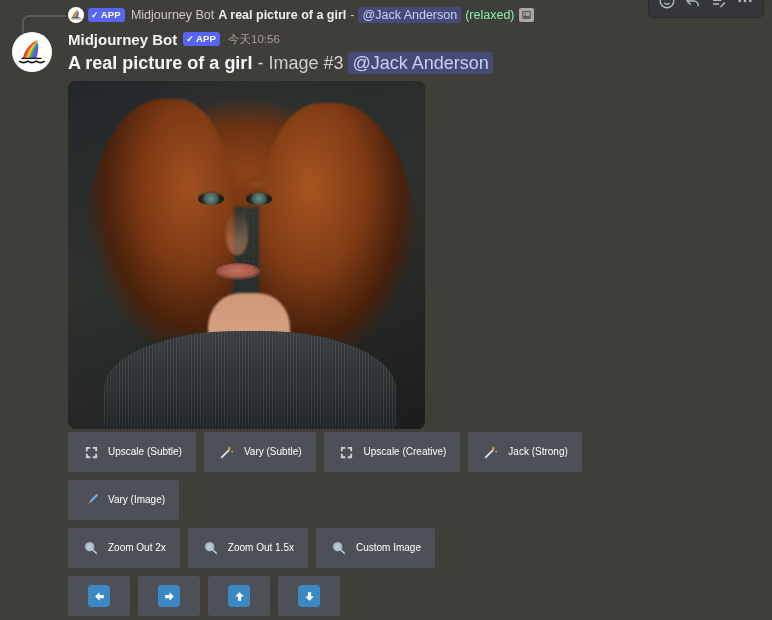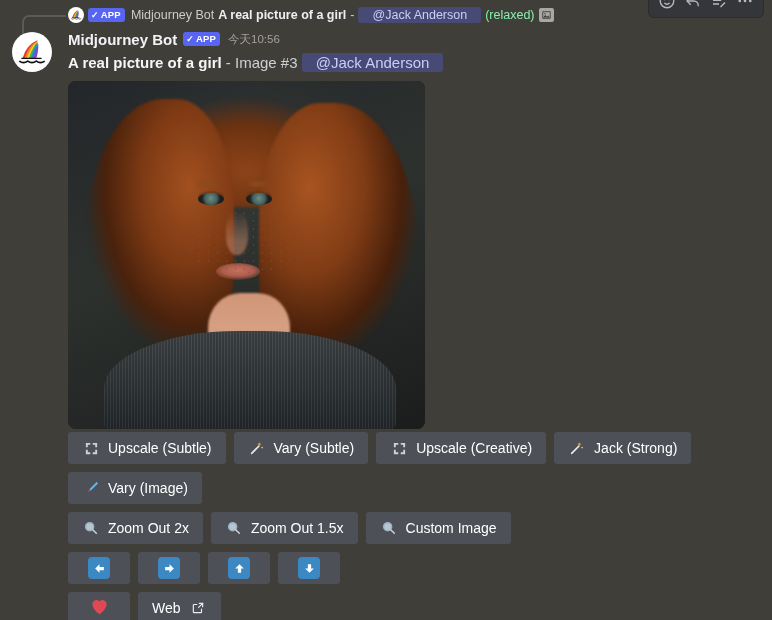--- a/index.html
+++ b/index.html
@@ -113,21 +113,21 @@
   .reply-prompt {
     color: #eceff1;
     font-weight: bold;
     font-size: 12.5px;
   }
   .reply-dash { color: #cfcbc4; }
   .mention {
     background: rgba(88,101,242,0.32);
     color: #c9cdfb;
     border-radius: 3px;
-    padding: 1px 14px;
+    padding: 1px 4px;
     font-weight: normal;
   }
   .reply-relaxed { color: #86efac; }
   .reply-img-icon {
     display: inline-flex;
     width: 15px;
     height: 14px;
     align-items: center;
     justify-content: center;
     background: #a9a7a2;
@@ -168,21 +168,21 @@
     font-weight: bold;
     color: #f2f3f5;
   }
   .msg-timestamp {
     font-size: 11.5px;
     color: #a5a099;
     margin-left: 2px;
   }
   .msg-content {
     margin-top: 3px;
-    font-size: 15px;
+    font-size: 18px;
     line-height: 20px;
     color: #e3e5e8;
     white-space: nowrap;
   }
   .msg-content .prompt {
     font-weight: bold;
     color: #f4f5f6;
   }
   .msg-content .sep { color: #cdd0d3; }
 
@@ -314,28 +314,28 @@
   }
   .btn-row {
     display: flex;
     gap: 8px;
     margin-bottom: 8px;
   }
   .mj-btn {
     display: inline-flex;
     align-items: center;
     gap: 8px;
-    height: 32px;
+    height: 40px;
     padding: 0 14px;
     background: #4d5056;
     border: none;
     border-radius: 3px;
     color: #ffffff;
     font-family: "Liberation Sans", sans-serif;
-    font-size: 14px;
+    font-size: 10px;
     font-weight: 500;
     line-height: 1;
     cursor: pointer;
     white-space: nowrap;
   }
   .mj-btn.icon-only {
     padding: 0;
     width: 62px;
     justify-content: center;
   }

